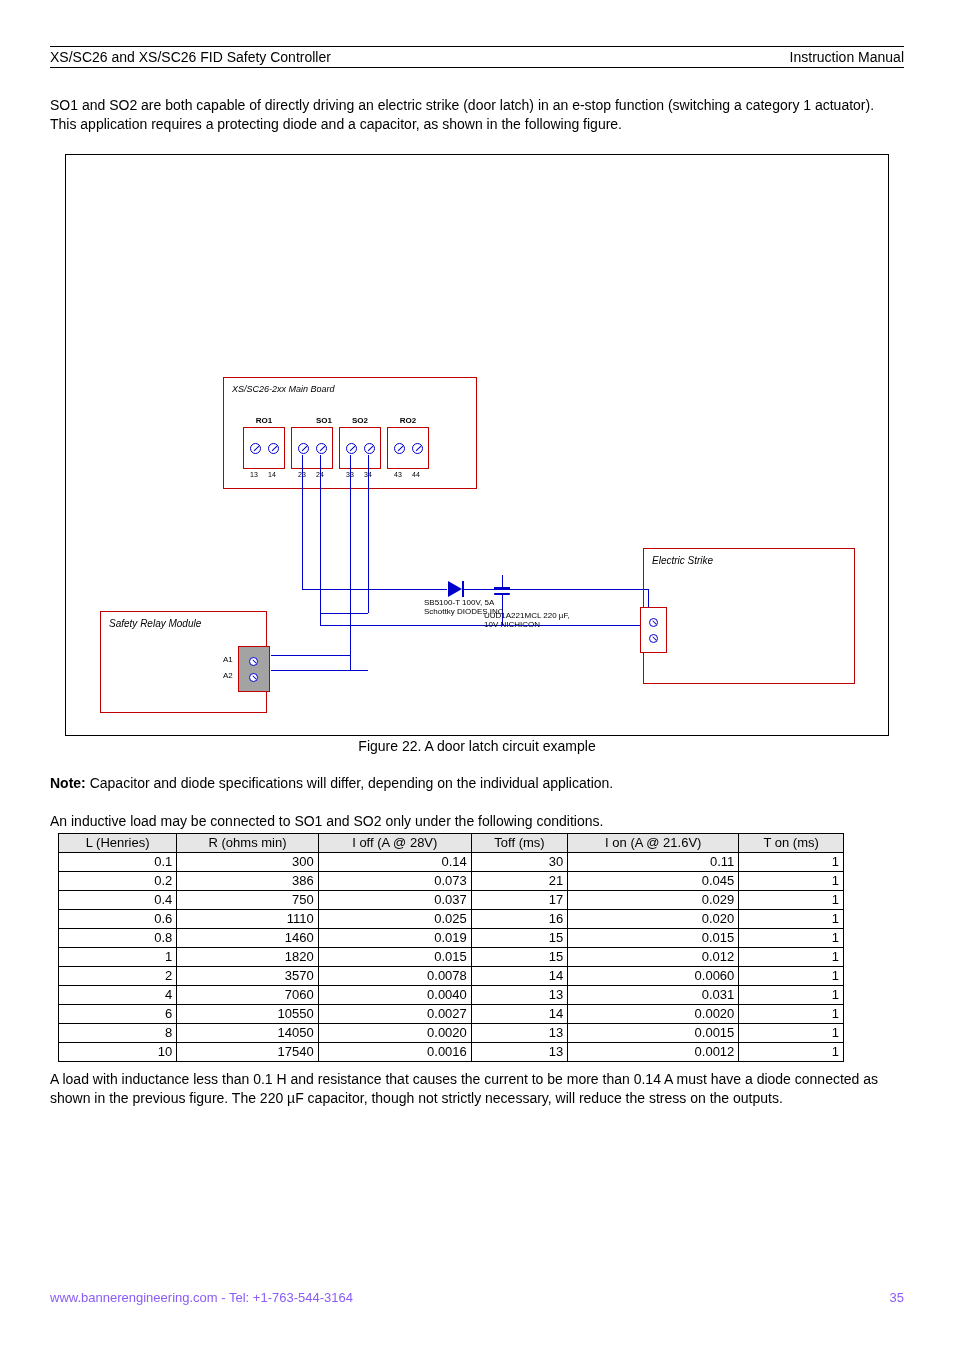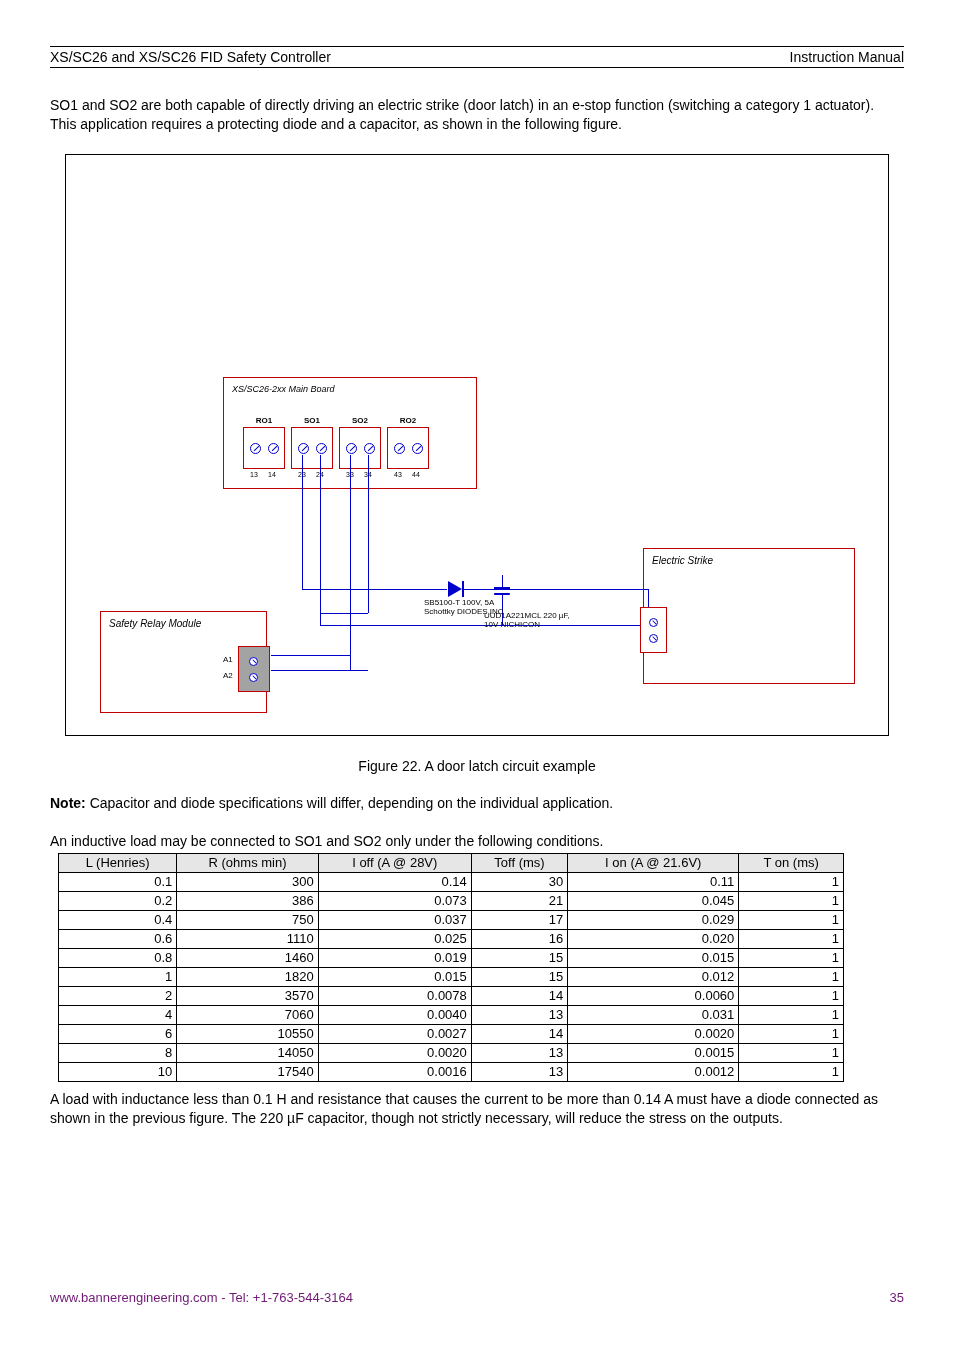--- a/index.html
+++ b/index.html
@@ -180,21 +180,21 @@
   .cap-wire-dn { position: absolute; width: 1px; height: 10px; background: #0000cc; left: 0; top: 18px; }
   .cap-label {
     position: absolute;
     left: 418px; top: 456px;
     font-size: 8px;
   }
   
   .fig-cap {
     text-align: center;
     font-size: 14px;
-    margin-top: 22px;
+    margin-top: 2px;
     margin-bottom: 20px;
   }
   .note {
     font-size: 14px;
     line-height: 1.35;
     margin-bottom: 20px;
   }
   
   .tbl-title {
     font-size: 14px;
@@ -224,21 +224,21 @@
     line-height: 1.35;
     margin-top: 8px;
   }
   .footer {
     position: absolute;
     left: 50px; right: 50px;
     bottom: 46px;
     display: flex;
     justify-content: space-between;
     font-size: 13px;
-    color: #701a75;
+    color: #8b5cf6;
   }
 </style>
 </head>
 <body>
 
 <div class="page">
   <div class="hr-top"></div>
   <div class="header">
     <span>XS/SC26 and XS/SC26 FID Safety Controller</span>
     <span>Instruction Manual</span>
@@ -254,21 +254,21 @@
     </div>
 
     <div class="conn-block" style="left:177px;width:42px;">
       <span class="conn-label">RO1</span>
       <div class="pin" style="left:6px;top:15px;"></div>
       <div class="pin" style="left:24px;top:15px;"></div>
       <span class="conn-botlabel" style="left:6px;">13</span>
       <span class="conn-botlabel" style="left:24px;">14</span>
     </div>
 
-    <div class="conn-block" style="left:225px;width:42px;">
+    <div class="conn-block" style="left:225px;width:42px;padding-left:12px;">
       <span class="conn-label">SO1</span>
       <div class="pin" style="left:6px;top:15px;"></div>
       <div class="pin" style="left:24px;top:15px;"></div>
       <span class="conn-botlabel" style="left:6px;">23</span>
       <span class="conn-botlabel" style="left:24px;">24</span>
     </div>
 
     <div class="conn-block" style="left:273px;width:42px;">
       <span class="conn-label">SO2</span>
       <div class="pin" style="left:6px;top:15px;"></div>

